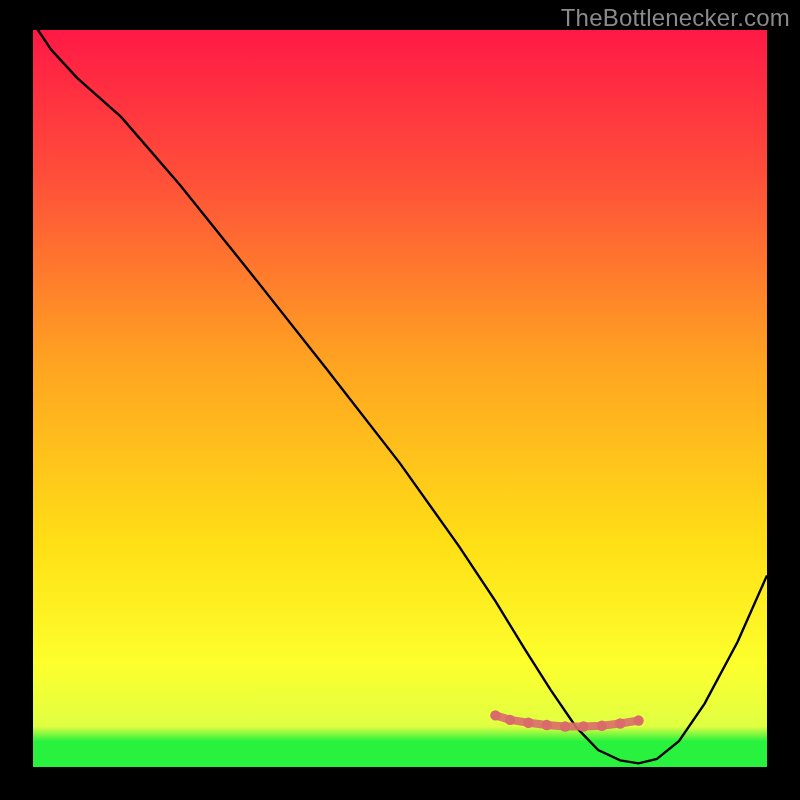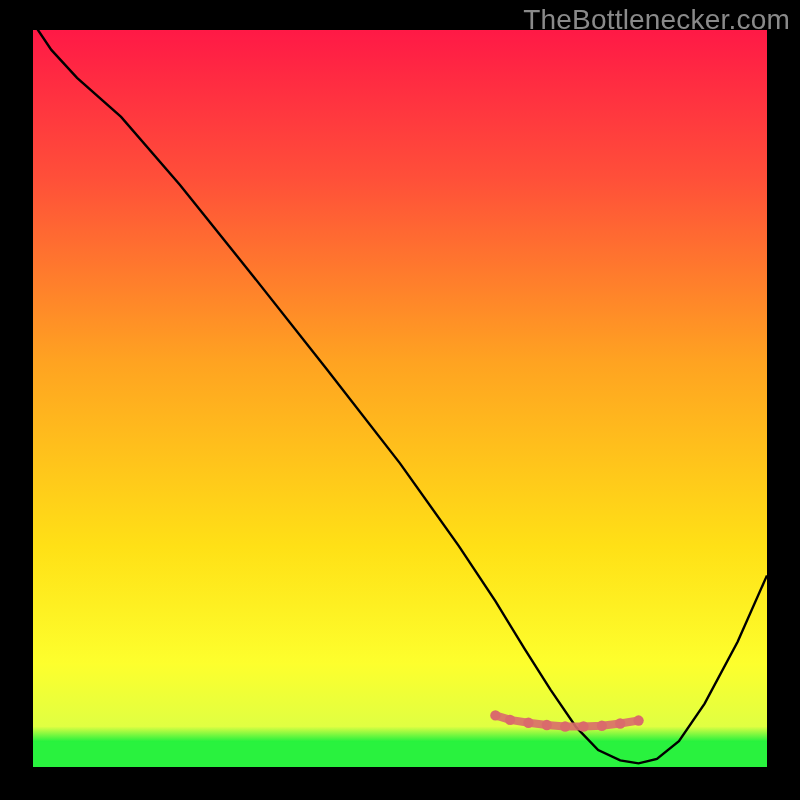--- a/index.html
+++ b/index.html
@@ -13,21 +13,21 @@
   .chart-container {
     position: relative;
     width: 800px;
     height: 800px;
   }
   .watermark {
     position: absolute;
     top: 4px;
     right: 10px;
     font-family: Arial, Helvetica, sans-serif;
-    font-size: 28px;
+    font-size: 24px;
     color: #8a8a8a;
     letter-spacing: 0.2px;
     z-index: 10;
   }
   svg.plot {
     position: absolute;
     left: 0;
     top: 0;
     width: 800px;
     height: 800px;

